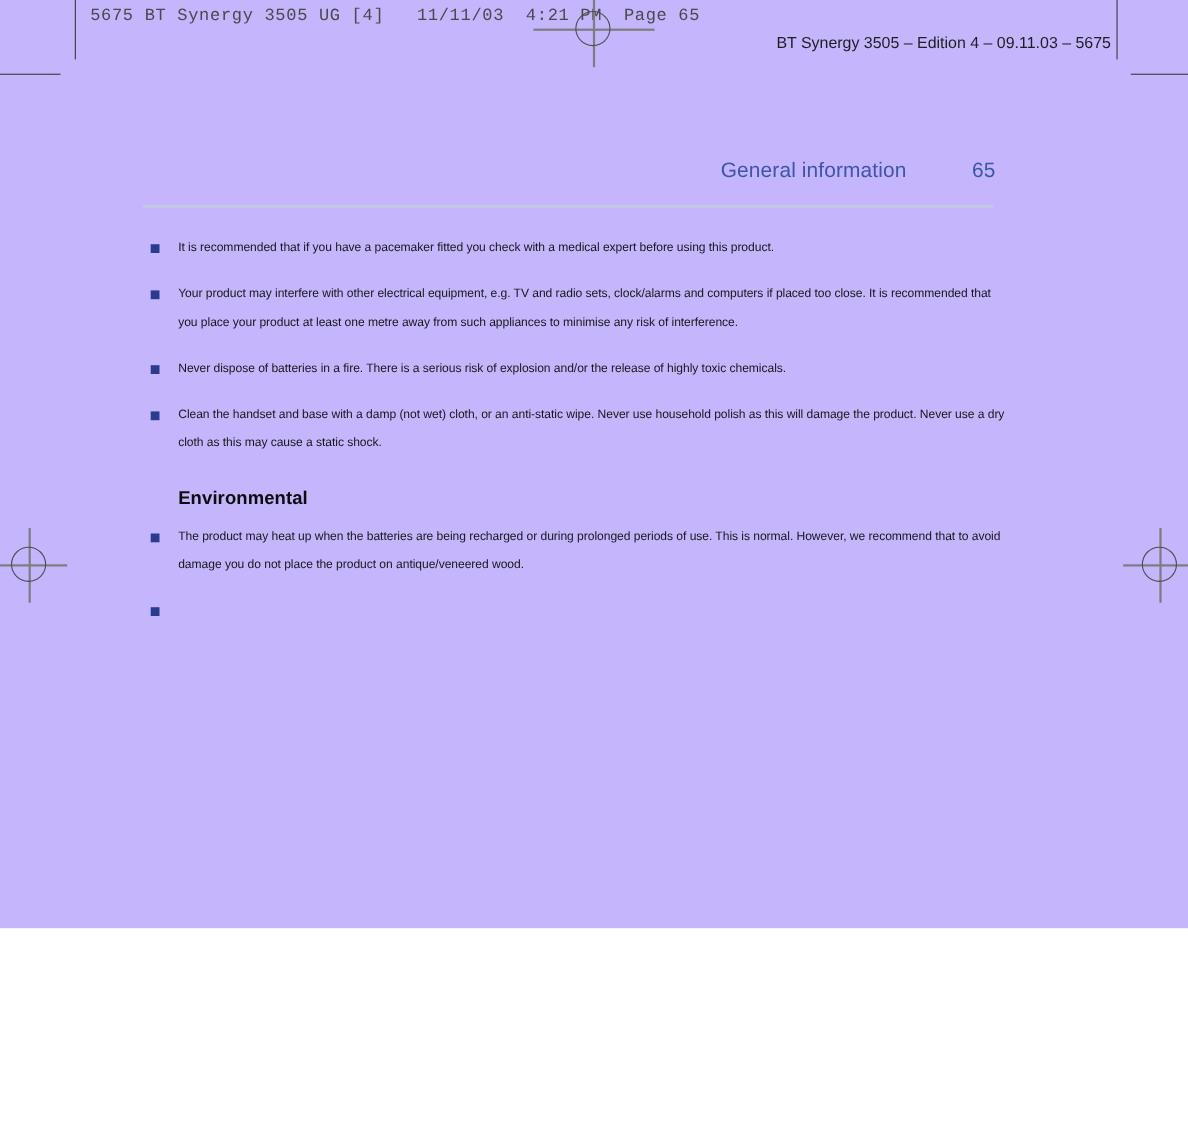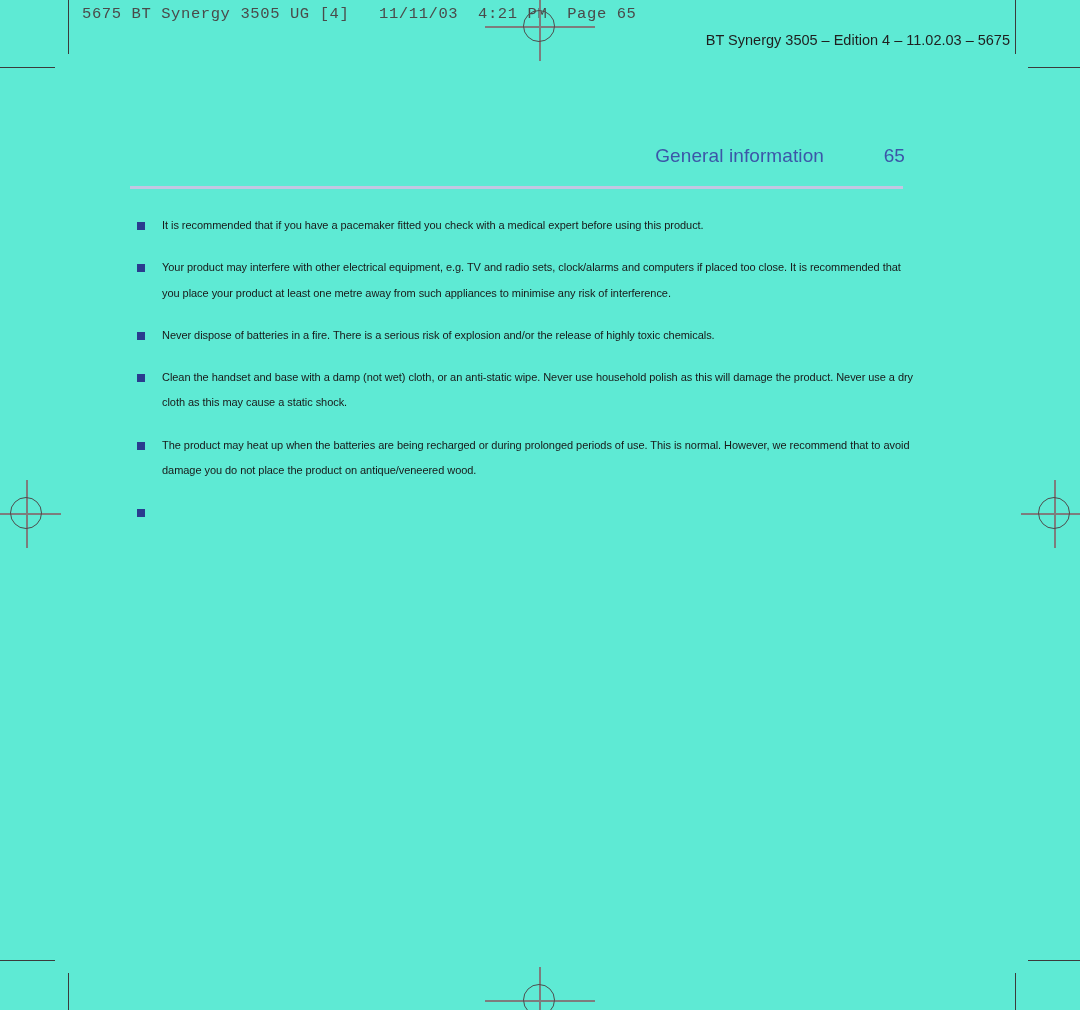--- a/index.html
+++ b/index.html
@@ -9,22 +9,22 @@
     background: #ffffff;
   }
   body {
     font-family: "Liberation Sans", sans-serif;
     -webkit-font-smoothing: antialiased;
   }
 
   #page {
     position: relative;
     width: 1080px;
-    height: 1010px;
-    background: #5eead4;
+    height: 844px;
+    background: #c4b5fd;
     overflow: hidden;
   }
 
   
   .crop {
     position: absolute;
     background: #3b3b3b;
   }
   .crop.h { height: 1px; }
   .crop.v { width: 1px; }
@@ -176,21 +176,21 @@
     letter-spacing: 0.1px;
   }
 </style>
 </head>
 <body>
 
 <div id="page">
 
   <div class="prepress">
     <div class="prepress-line1">5675 BT Synergy 3505 UG [4]   11/11/03  4:21 PM  Page 65</div>
-    <div class="prepress-line2">BT Synergy 3505 – Edition 4 – 11.02.03 – 5675</div>
+    <div class="prepress-line2">BT Synergy 3505 – Edition 4 – 09.11.03 – 5675</div>
   </div>
 
   <div class="crop v crop-tl-v"></div>
   <div class="crop h crop-tl-h"></div>
   <div class="crop v crop-tr-v"></div>
   <div class="crop h crop-tr-h"></div>
   <div class="crop h crop-bl-h"></div>
   <div class="crop v crop-bl-v"></div>
   <div class="crop h crop-br-h"></div>
   <div class="crop v crop-br-v"></div>
@@ -223,18 +223,19 @@
       <span class="runhead-page">65</span>
     </div>
 
     <div class="rule"></div>
 
     <div class="body-block" id="body-block">
         <div class="bullet-item"><span class="marker"></span><span>It is recommended that if you have a pacemaker fitted you check with a medical expert before using this product.</span></div>
         <div class="bullet-item"><span class="marker"></span><span>Your product may interfere with other electrical equipment, e.g. TV and radio sets, clock/alarms and computers if placed too close. It is recommended that you place your product at least one metre away from such appliances to minimise any risk of interference.</span></div>
         <div class="bullet-item"><span class="marker"></span><span>Never dispose of batteries in a fire. There is a serious risk of explosion and/or the release of highly toxic chemicals.</span></div>
         <div class="bullet-item"><span class="marker"></span><span>Clean the handset and base with a damp (not wet) cloth, or an anti-static wipe. Never use household polish as this will damage the product. Never use a dry cloth as this may cause a static shock.</span></div>
+        <div class="section-heading">Environmental</div>
         <div class="bullet-item"><span class="marker"></span><span>The product may heat up when the batteries are being recharged or during prolonged periods of use. This is normal. However, we recommend that to avoid damage you do not place the product on antique/veneered wood.</span></div>
         <div class="bullet-item"><span class="marker"></span></div>
       </div>
 
   </div>
 </div>
 
 </body></html>

